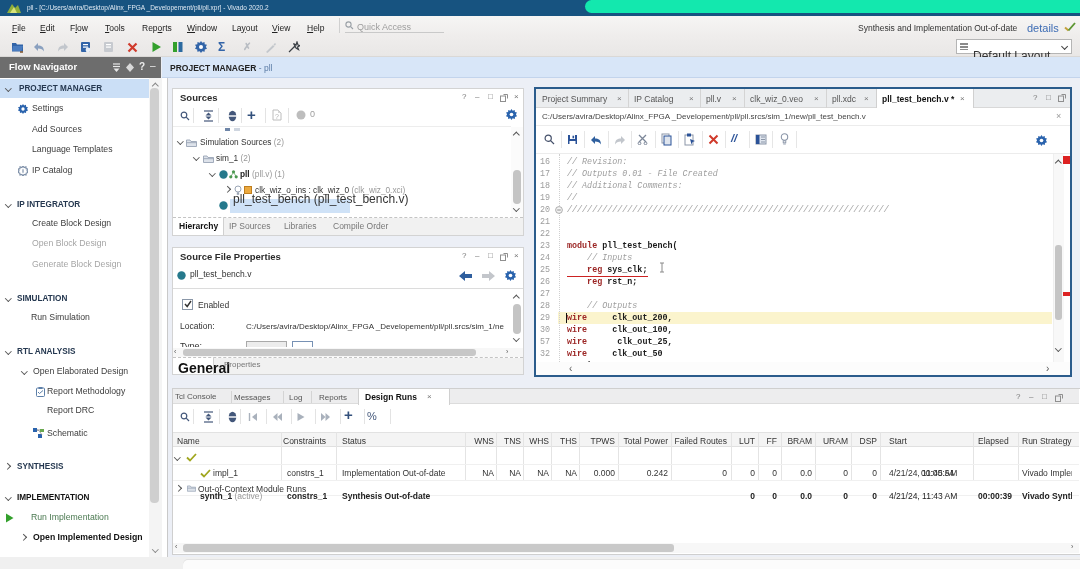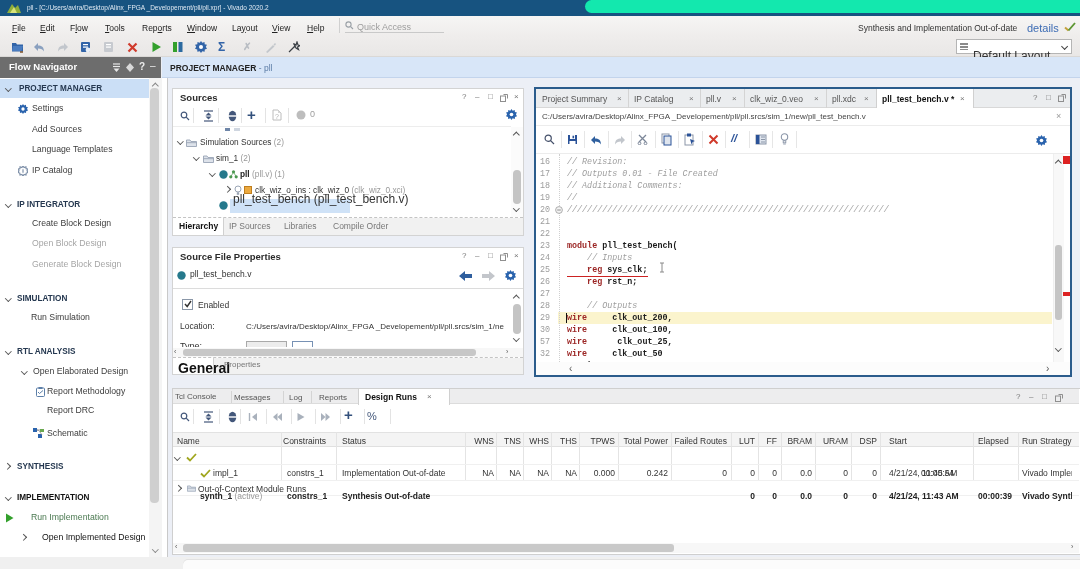--- a/index.html
+++ b/index.html
@@ -189,21 +189,21 @@
 <div class="abs sb-item" style="left:47px;top:427px">Schematic</div>
 <div class="cvr" style="left:5px;top:464px"></div>
 <div class="abs sb-sec" style="left:17px;top:460px">SYNTHESIS</div>
 <div class="cvd" style="left:6px;top:495px"></div>
 <div class="abs sb-sec" style="left:17px;top:491px;color:#111">IMPLEMENTATION</div>
 <svg class="abs" style="left:5px;top:513px" width="9" height="10" viewBox="0 0 9 10">
     <path d="M1 0.5 L8.5 5 L1 9.5 Z" fill="#33a02c"></path>
   </svg>
 <div class="abs sb-item" style="left:31px;top:511px;color:#4c7a52">Run Implementation</div>
 <div class="cvr" style="left:21px;top:535px"></div>
-<div class="abs sb-item" style="left:42px;top:531px;font-weight:normal;color:#111">Open Implemented Design</div>
+<div class="abs sb-item" style="left:33px;top:531px;font-weight:bold;color:#111">Open Implemented Design</div>
 
 <div class="abs" style="left:149px;top:78px;width:13px;height:479px;background:#f4f4f4"></div>
 <div class="abs" style="left:150px;top:88px;width:9px;height:415px;background:#cfcfcf;border-radius:4px"></div>
 <div class="cvu" style="left:153px;top:84px;border-color:#888"></div>
 <div class="cvd" style="left:153px;top:547px;border-color:#888"></div>
 
 <div class="abs panel" style="left:172px;top:88px;width:352px;height:148px"></div>
 <div class="abs ptitle" style="left:180px;top:92px">Sources</div>
 <div class="abs picons" style="left:462px;top:92px">?</div>
 <div class="abs picons" style="left:475px;top:92px">–</div>
@@ -612,21 +612,21 @@
     <path d="M1 4.5 L4 7.5 L10 1" fill="none" stroke="#a0a61e" stroke-width="1.8"></path>
   </svg>
 <div class="tr1" style="left:200px"><b>synth_1</b> <span style="color:#999">(active)</span></div>
 <div class="tr1" style="left:287px;font-weight:bold">constrs_1</div>
 <div class="tr1" style="left:342px;font-weight:bold">Synthesis Out-of-date</div>
 <div class="tr1 rnum" style="left:736px;width:19px;font-weight:bold">0</div>
 <div class="tr1 rnum" style="left:762px;width:15px;font-weight:bold">0</div>
 <div class="tr1 rnum" style="left:784px;width:28px;font-weight:bold">0.0</div>
 <div class="tr1 rnum" style="left:818px;width:30px;font-weight:bold">0</div>
 <div class="tr1 rnum" style="left:856px;width:21px;font-weight:bold">0</div>
-<div class="tr1" style="left:889px;font-weight:bold">4/21/24, 11:43 AM</div>
+<div class="tr1" style="left:889px;font-weight:normal">4/21/24, 11:43 AM</div>
 <div class="tr1" style="left:978px;font-weight:bold">00:00:39</div>
 <div class="tr1" style="left:1022px;font-weight:bold;width:50px;overflow:hidden;white-space:nowrap">Vivado Synthesis</div>
 
 <svg class="abs" style="left:200px;top:469px" width="11" height="9" viewBox="0 0 11 9">
     <path d="M1 4.5 L4 7.5 L10 1" fill="none" stroke="#a0a61e" stroke-width="1.8"></path>
   </svg>
 <div class="tr2" style="left:213px">impl_1</div>
 <div class="tr2" style="left:287px">constrs_1</div>
 <div class="tr2" style="left:342px">Implementation Out-of-date</div>
 <div class="tr2 rnum" style="left:468px;width:26px">NA</div>

